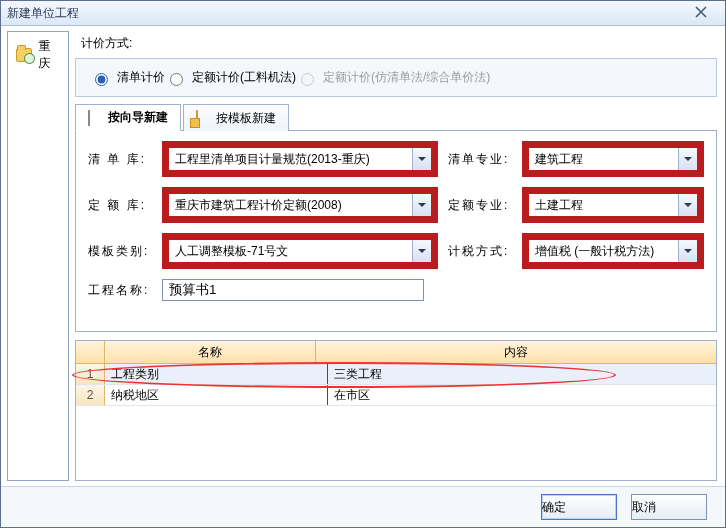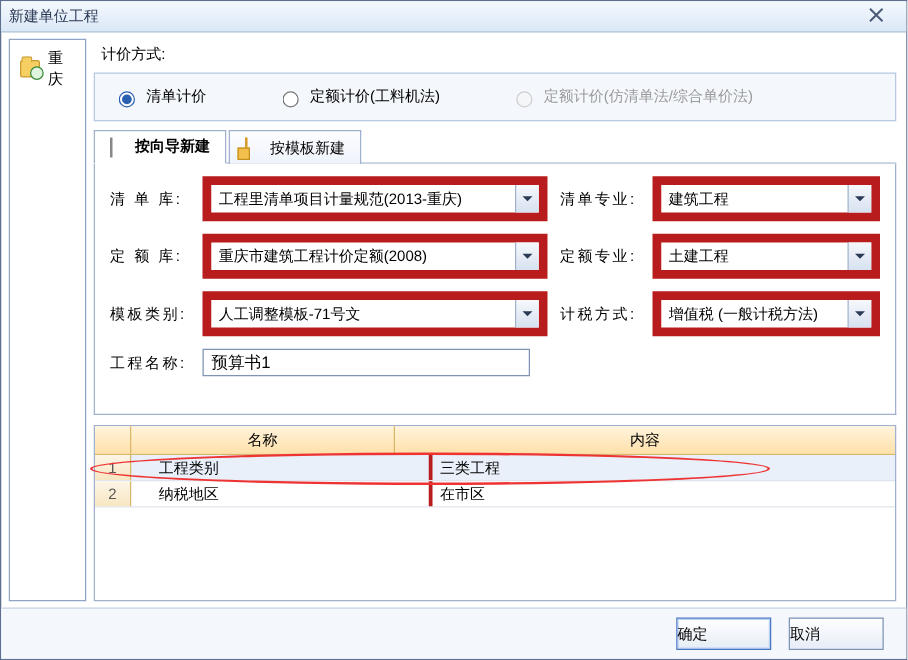--- a/index.html
+++ b/index.html
@@ -9,21 +9,21 @@
   .titlebar .close{position:absolute;right:4px;top:2px;width:40px;height:18px;display:flex;align-items:center;justify-content:center;color:#4a5a77;cursor:pointer;}
   .body{position:absolute;top:24px;left:0;right:0;bottom:40px;display:flex;}
   .sidebar{width:150px;border:1px solid #8fa5c6;margin:6px 4px 6px 6px;box-sizing:border-box;background:#fff;overflow:auto;}
   .tree-item{display:flex;align-items:center;padding:6px 8px;gap:6px;}
   .folder-icon{width:16px;height:12px;background:#f6cf63;border:1px solid #c99b2e;border-radius:2px;position:relative;}
   .folder-icon:before{content:"";position:absolute;top:-4px;left:0;width:7px;height:4px;background:#f6cf63;border:1px solid #c99b2e;border-bottom:none;border-radius:2px 2px 0 0;}
   .folder-icon:after{content:"";position:absolute;right:-4px;bottom:-3px;width:9px;height:9px;border:1px solid #3a8a3a;border-radius:50%;background:#dff5df;}
   .main{flex:1;margin:6px 6px 6px 0;display:flex;flex-direction:column;}
   .section-label{padding:4px 0 6px 8px;}
   .pricing{background:#f4f8fd;border:1px solid #b8c9e2;padding:10px 14px;margin:0 2px 6px 2px;}
-  .radio-row{display:flex;gap:56px;align-items:center;}
+  .radio-row{display:flex;align-items:center;}
   .radio{display:flex;align-items:center;gap:6px;}
   .radio input{accent-color:#2b5fb0;}
   .radio.disabled{color:#9a9a9a;}
   .tabs{display:flex;border-bottom:1px solid #9fb1cd;background:#fff;margin:0 2px;}
   .tab{display:flex;align-items:center;gap:6px;padding:4px 12px;border:1px solid #9fb1cd;border-bottom:none;background:linear-gradient(#fdfdff,#eef3fb);margin-right:2px;position:relative;top:1px;cursor:pointer;}
   .tab.active{background:#fff;font-weight:bold;border-bottom:1px solid #fff;}
   .tab .ico{width:14px;height:14px;display:inline-block;}
   .ico-wizard{border:1px solid #888;background:linear-gradient(135deg,#fff,#ccc);transform:rotate(45deg);width:10px;height:10px;}
   .ico-tpl{border:1px solid #d59a2e;background:#ffe9b5;width:12px;height:12px;position:relative;}
   .ico-tpl:after{content:"";position:absolute;right:-3px;bottom:-3px;width:8px;height:8px;background:#f3c14b;border:1px solid #c48f1e;}
@@ -38,21 +38,21 @@
   .pair-left{width:262px;}
   .pair-right-lbl{width:64px;letter-spacing:2px;}
   .pair-right{width:168px;}
   .grid{border:1px solid #9fb1cd;margin:8px 2px 0;background:#fff;flex:1;display:flex;flex-direction:column;position:relative;}
   .ghead{display:flex;background:linear-gradient(#fff4dd,#ffe0a9);border-bottom:1px solid #d9b86a;height:22px;}
   .ghead .c0{width:28px;border-right:1px solid #d9b86a;}
   .ghead .c1{flex:0 0 210px;border-right:1px solid #d9b86a;display:flex;align-items:center;justify-content:center;}
   .ghead .c2{flex:1;display:flex;align-items:center;justify-content:center;}
   .grow{display:flex;height:20px;align-items:stretch;border-bottom:1px solid #e1e6ee;}
   .grow .c0{width:28px;background:linear-gradient(#fdf5e7,#f7e6c1);border-right:1px solid #d9b86a;display:flex;align-items:center;justify-content:center;color:#555;}
-  .grow .c1{flex:0 0 210px;border-right:3px solid #b91c1c;padding:0 6px;display:flex;align-items:center;margin-left:16px;}
+  .grow .c1{flex:0 0 210px;border-right:1px solid #b91c1c;padding:0 6px;display:flex;align-items:center;}
   .grow .c2{flex:1;padding:0 6px;display:flex;align-items:center;}
   .grow.sel{background:#e9f0f9;}
   .annot{position:absolute;border:2px solid #e33;border-radius:50%;pointer-events:none;}
   .footer{position:absolute;bottom:0;left:0;right:0;height:40px;border-top:1px solid #c8d3e4;background:#f4f8fd;display:flex;align-items:center;justify-content:flex-end;gap:14px;padding-right:18px;}
   .btn{min-width:74px;height:24px;border:1px solid #7e93b5;background:linear-gradient(#fefefe,#e6edf7);display:flex;align-items:center;justify-content:flex-start;cursor:pointer;}
   .btn.primary{border:1px solid #4a77c4;box-shadow:0 0 0 1px #bcd2f2 inset;}
 </style>
 </head>
 <body>
 

